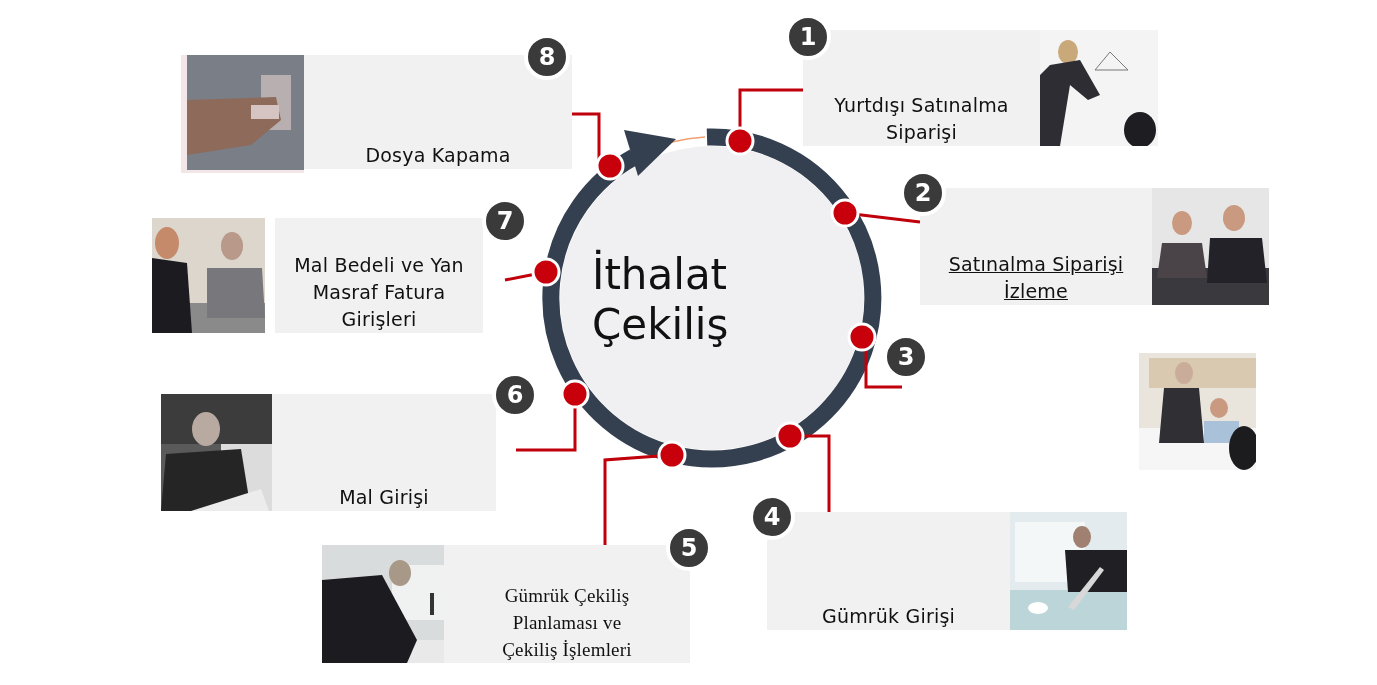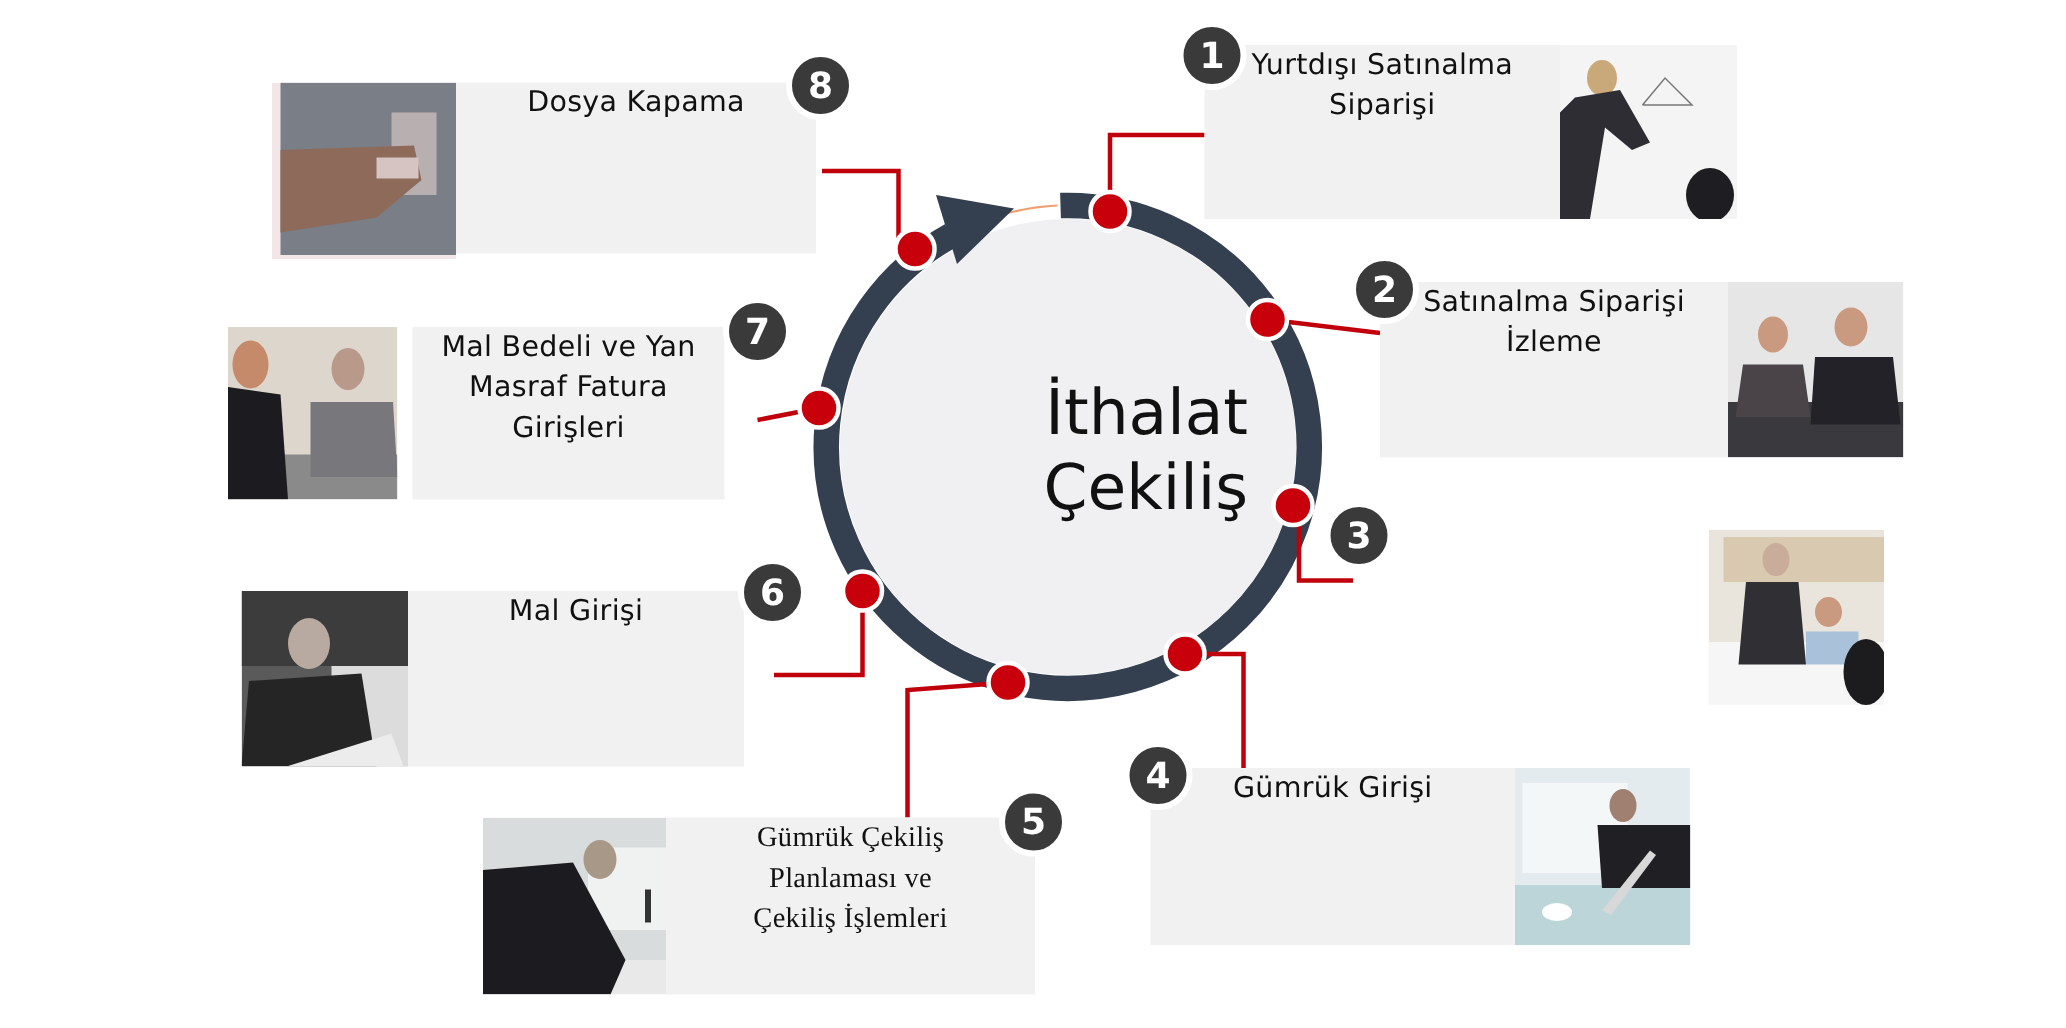--- a/index.html
+++ b/index.html
@@ -1,27 +1,27 @@
 <!DOCTYPE html>
 <html><head>
 <meta charset="utf-8">
 <style>
   html, body { margin:0; padding:0; background:#ffffff; }
   body { width:1377px; height:685px; position:relative; overflow:hidden;
          font-family: "DejaVu Sans", "Liberation Sans", sans-serif; }
   .stage { position:absolute; left:0; top:0; width:1377px; height:685px; }
   svg.lines { position:absolute; left:0; top:0; }
-  .card { position:absolute; background:#f1f1f1; display:flex; align-items:flex-start; justify-content:center;
+  .card { position:absolute; background:#f1f1f1; display:flex; align-items:flex-end; justify-content:center;
           text-align:center; color:#111; font-size:19px; line-height:27px; letter-spacing:0.2px; }
   .card span { white-space:pre-line; }
   .photo { position:absolute; overflow:hidden; }
   .badge { position:absolute; width:38px; height:38px; border-radius:50%; background:#3a3a3a;
            border:4px solid #fff; color:#fff; font-weight:bold; font-size:24px;
            display:flex; align-items:center; justify-content:center; box-sizing:content-box; }
-  .center-title { position:absolute; left:592px; top:250px; width:240px; text-align:right;
+  .center-title { position:absolute; left:592px; top:250px; width:240px; text-align:left;
                   font-size:42px; line-height:50px; color:#111; }
 </style>
 </head>
 <body>
 
 <div class="stage">
 
   <svg class="lines" width="1377" height="685" viewBox="0 0 1377 685">
 
     <circle cx="712" cy="298" r="152" fill="#f0f0f2"></circle>
@@ -68,21 +68,21 @@
     <svg width="118" height="116">
       <rect x="0" y="0" width="118" height="116" fill="#f4f4f4"></rect>
       <polyline points="55,40 70,22 88,40 55,40" fill="none" stroke="#777" stroke-width="1"></polyline>
       <ellipse cx="28" cy="22" rx="10" ry="12" fill="#c9a87a"></ellipse>
       <path d="M10 35 L40 30 L60 65 L48 70 L30 55 L20 116 L0 116 L0 45 Z" fill="#2d2d33"></path>
       <ellipse cx="100" cy="100" rx="16" ry="18" fill="#1e1e22"></ellipse>
     </svg>
   </div>
   <div class="badge" style="left:785px; top:14px;">1</div>
 
-  <div class="card" style="left:920px; top:188px; width:232px; height:117px;">
+  <div class="card" style="left:920px; top:188px; width:232px; height:117px;text-decoration:underline;">
     <span>Satınalma Siparişi
 İzleme</span>
   </div>
   <div class="photo" style="left:1152px; top:188px; width:117px; height:117px;">
     <svg width="117" height="117">
       <rect width="117" height="117" fill="#e6e6e6"></rect>
       <rect y="80" width="117" height="37" fill="#3a3a3e"></rect>
       <ellipse cx="30" cy="35" rx="10" ry="12" fill="#c99a80"></ellipse>
       <path d="M10 55 L50 55 L55 90 L5 90 Z" fill="#4a4448"></path>
       <ellipse cx="82" cy="30" rx="11" ry="13" fill="#c99a80"></ellipse>
@@ -172,18 +172,18 @@
 
   <div class="photo" style="left:181px; top:55px; width:123px; height:118px;">
     <svg width="123" height="118">
       <rect width="123" height="118" fill="#f3e6e8"></rect>
       <rect x="6" y="0" width="117" height="115" fill="#7a7e86"></rect>
       <rect x="80" y="20" width="30" height="55" fill="#b8b0b0"></rect>
       <path d="M6 45 L95 42 L100 65 L70 90 L6 100 Z" fill="#8e6a5a"></path>
       <rect x="70" y="50" width="28" height="14" fill="#d6c4c2"></rect>
     </svg>
   </div>
-  <div class="card" style="left:304px; top:55px; width:240px; height:114px;">
+  <div class="card" style="left:304px; top:55px; width:268px; height:114px;">
     <span>Dosya Kapama</span>
   </div>
   <div class="badge" style="left:524px; top:34px;">8</div>
 
 </div>
 
 </body></html>

